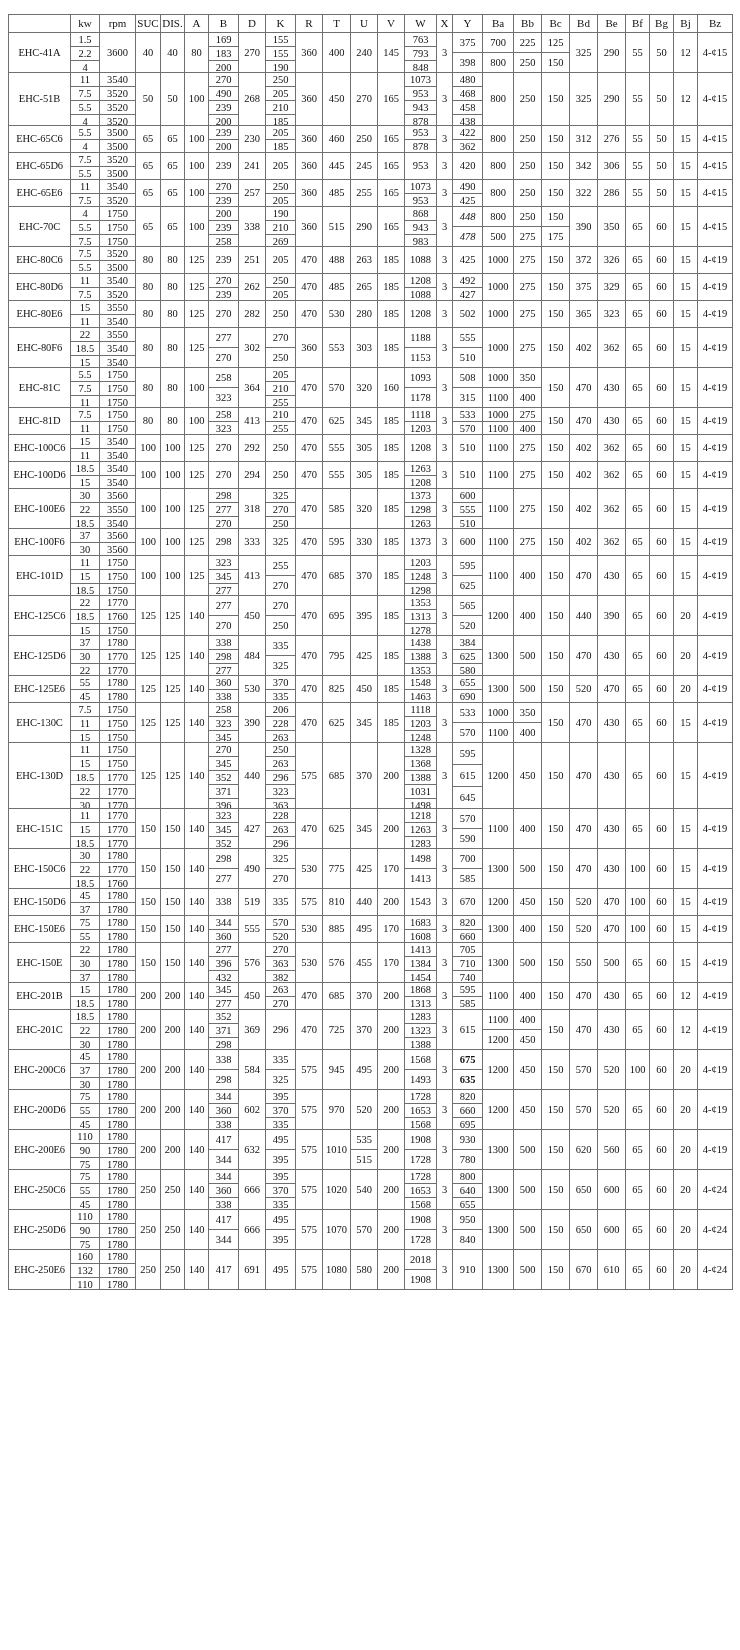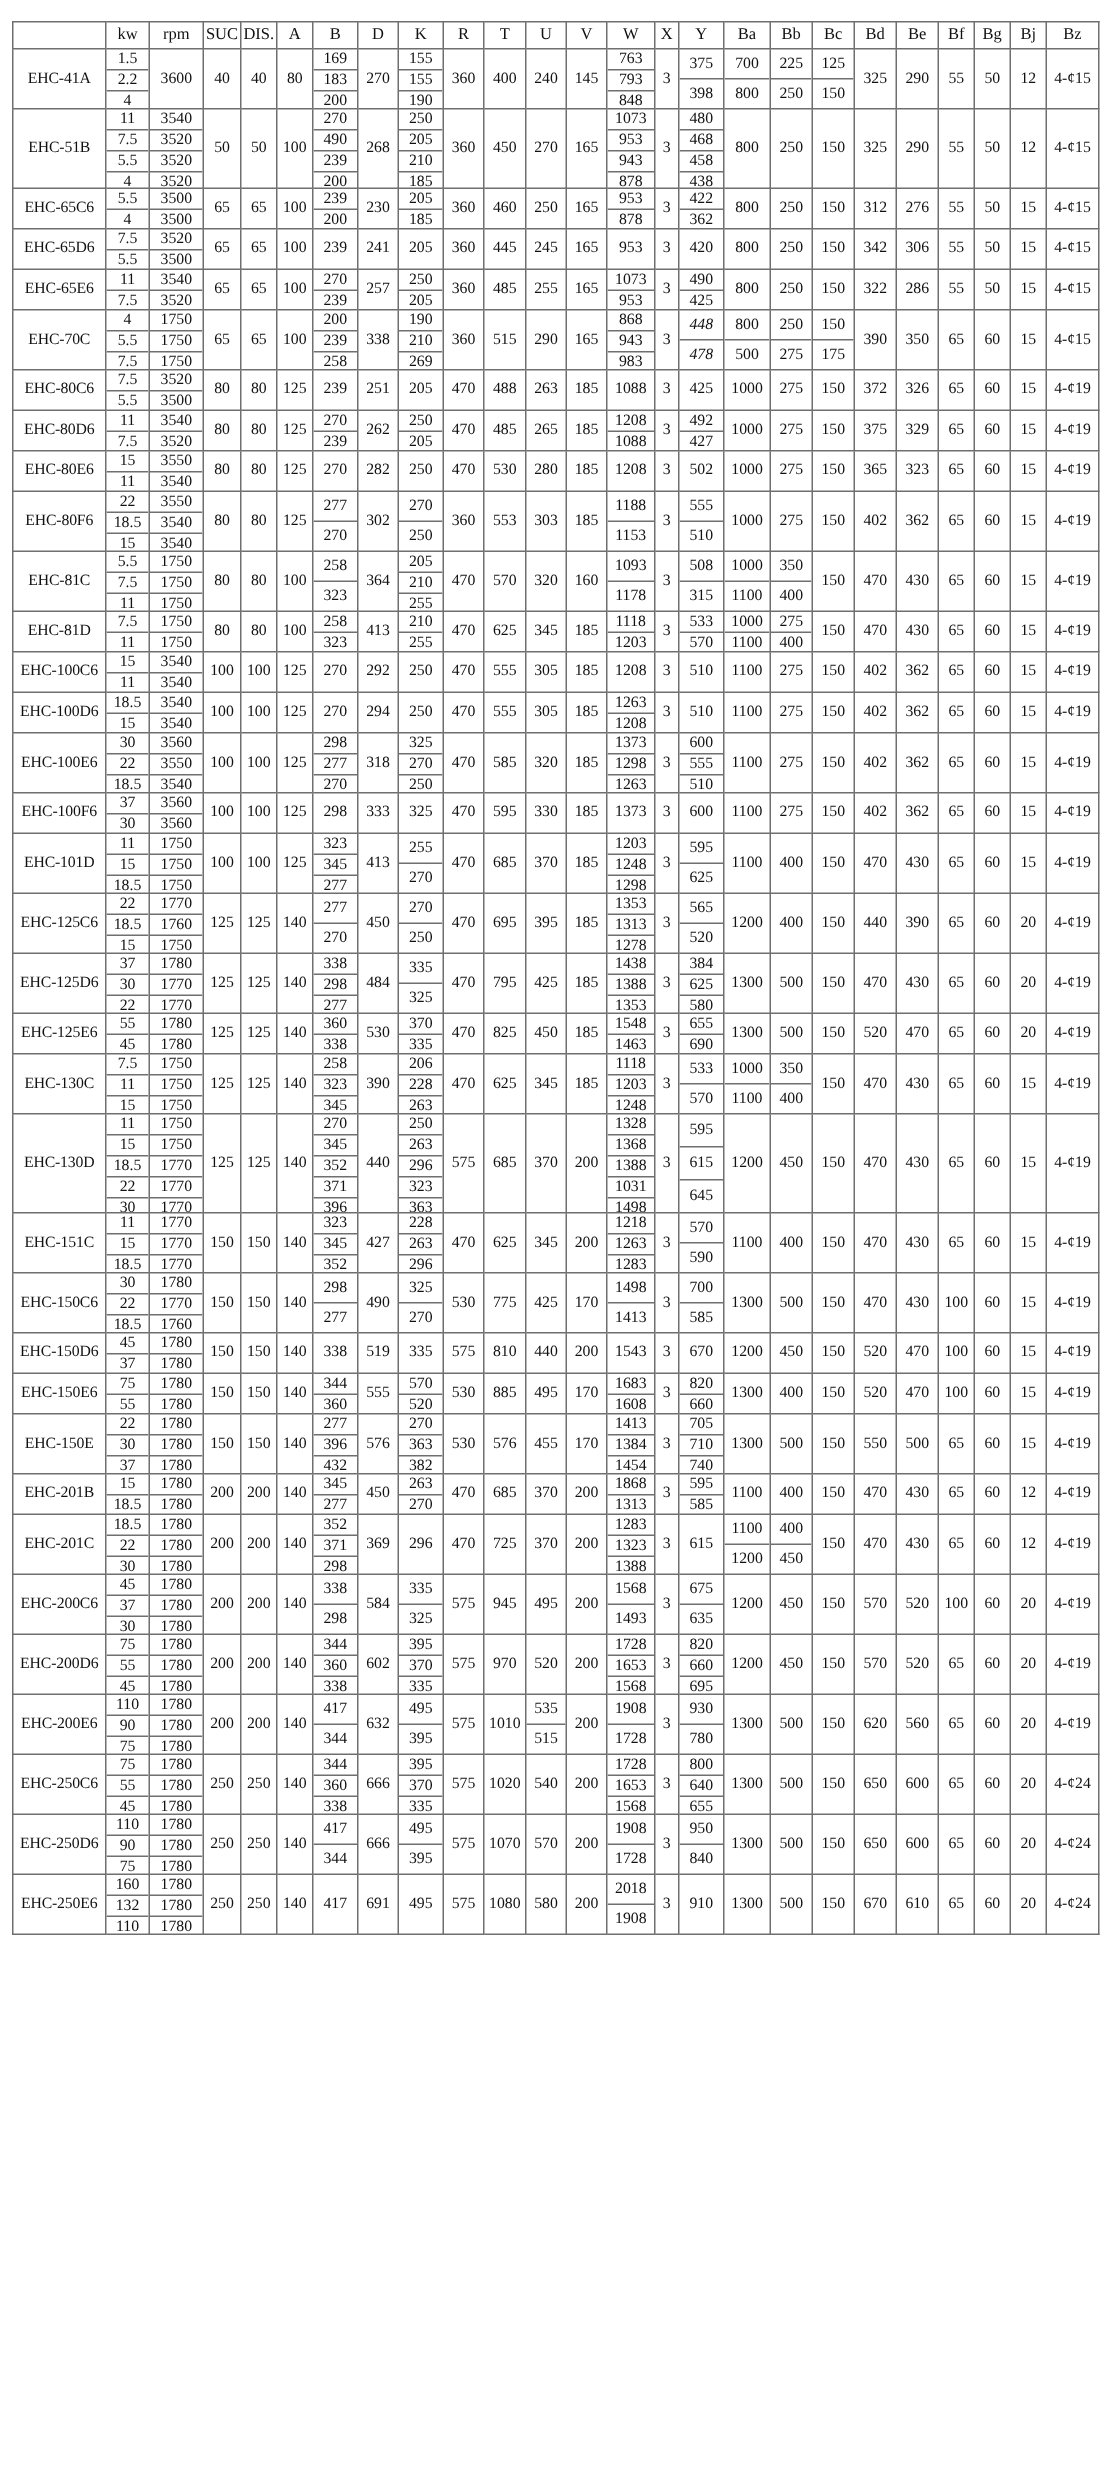--- a/index.html
+++ b/index.html
@@ -1817,21 +1817,21 @@
           <td>495</td>
           <td>200</td>
           <td class="stackcell">
             <div class="stack" style="height: 39px;">
               <div class="sub">1568</div>
               <div class="sub">1493</div>
             </div>
           </td>
           <td>3</td>
           <td class="stackcell">
-            <div class="stack" style="height: 39px;">
+            <div class="stack" style="height: 39px; font-weight: bold;">
               <div class="sub">675</div>
               <div class="sub">635</div>
             </div>
           </td>
           <td>1200</td>
           <td>450</td>
           <td>150</td>
           <td>570</td>
           <td>520</td>
           <td>100</td>

